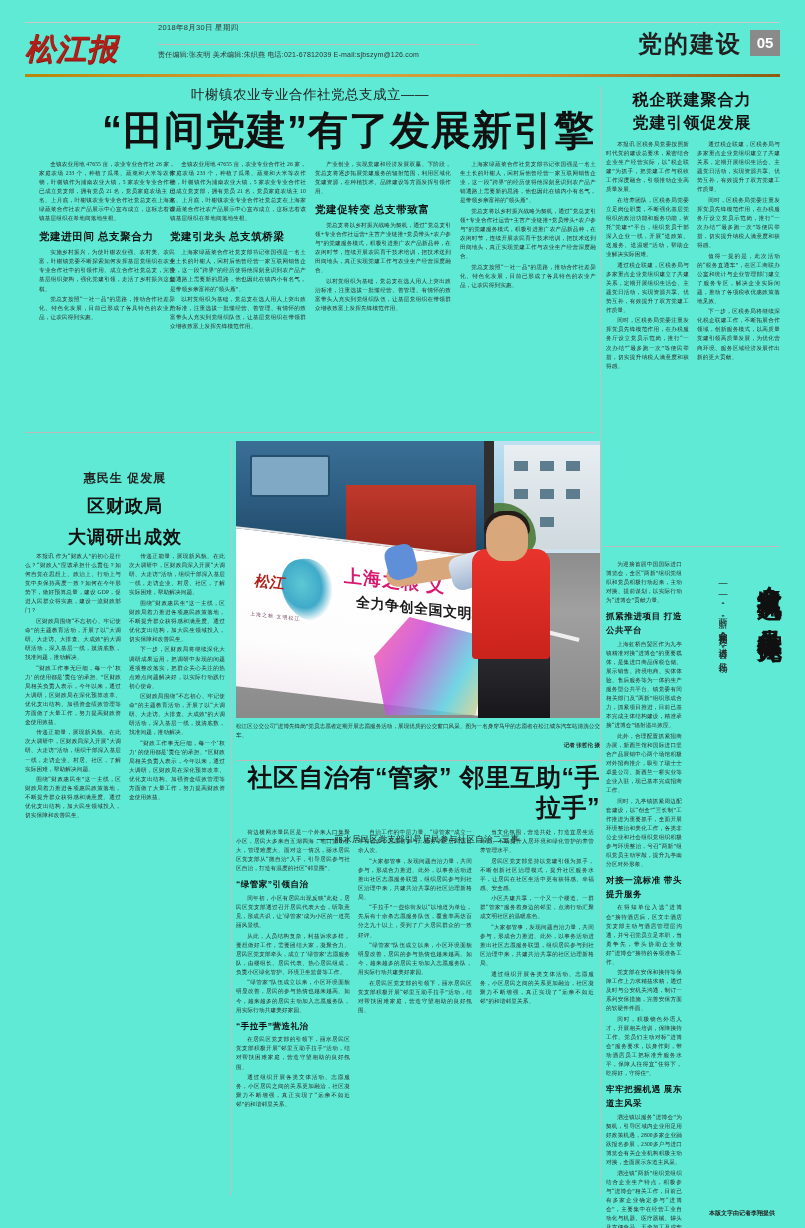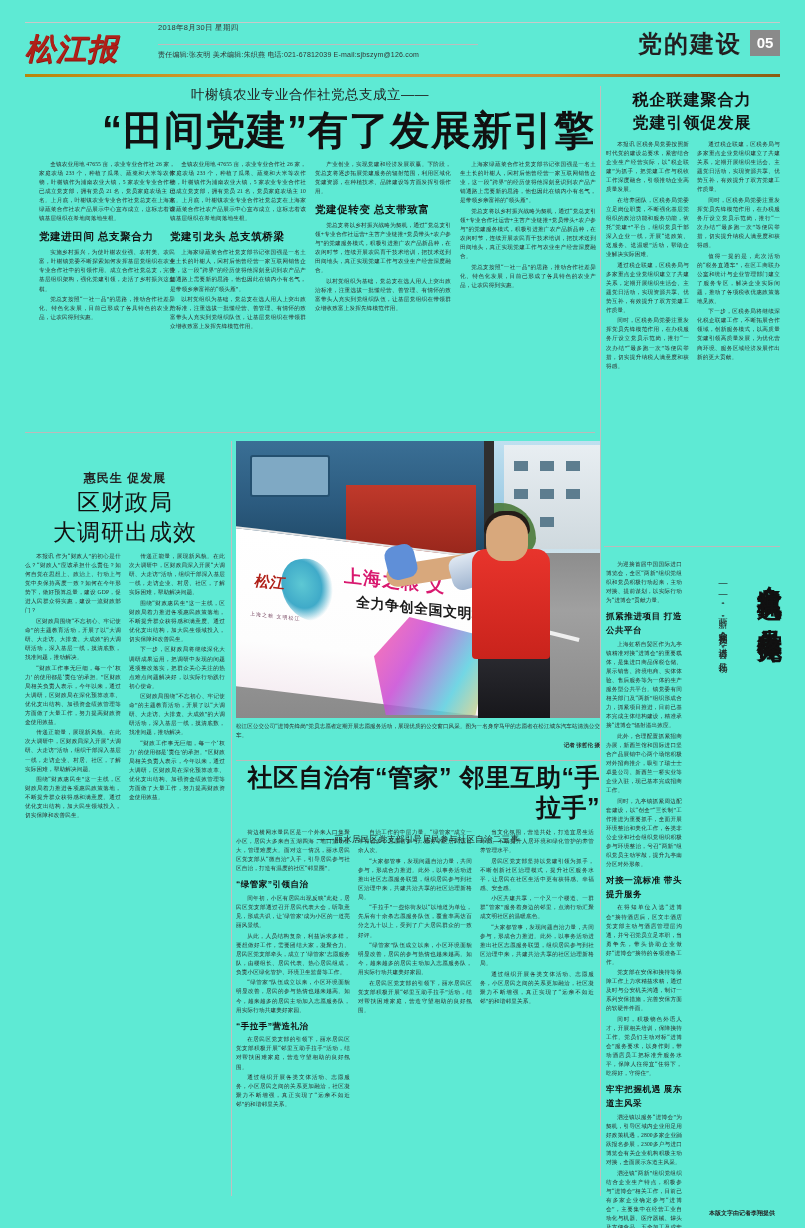--- a/index.html
+++ b/index.html
@@ -74,22 +74,22 @@
   }
   .subhead-sm {
     font-size:8.5px; font-weight:bold; color:#111; letter-spacing:0.5px;
     font-family:"Liberation Sans", sans-serif; margin:5px 0 2px 0; text-indent:0;
   }
 
   
   .fin-head { position:absolute; left:25px; top:470px; width:200px; text-align:center; }
   .fin-kicker { font-size:12px; font-weight:bold; color:#222; letter-spacing:1px;
     font-family:"Liberation Sans", sans-serif; }
-  .fin-title { font-size:23px; font-weight:normal; color:#111; letter-spacing:1px;
-    font-family:"Liberation Sans", sans-serif; line-height:1.25; margin-top:1px; }
+  .fin-title { font-size:18px; font-weight:bold; color:#111; letter-spacing:1px;
+    font-family:"Liberation Sans", sans-serif; line-height:1.25; margin-top:8px; }
 
   
   .photo-wrap { position:absolute; left:236px; top:441px; width:364px; height:277px; overflow:hidden; }
   .photo { position:absolute; inset:0; }
   .sky { position:absolute; left:0; top:0; width:364px; height:112px;
     background:linear-gradient(180deg,#bfe0f0 0%, #9ecbe4 60%, #cfe3ec 100%); }
   .bus-back { position:absolute; left:0; top:0; width:248px; height:118px;
     background:linear-gradient(180deg,#3a6f95 0%, #2b5a7e 55%, #1d4663 100%); }
   .bus-win { position:absolute; left:14px; top:14px; width:80px; height:42px;
     background:#7fa9c4; border:2px solid #24506f; border-radius:3px; }

